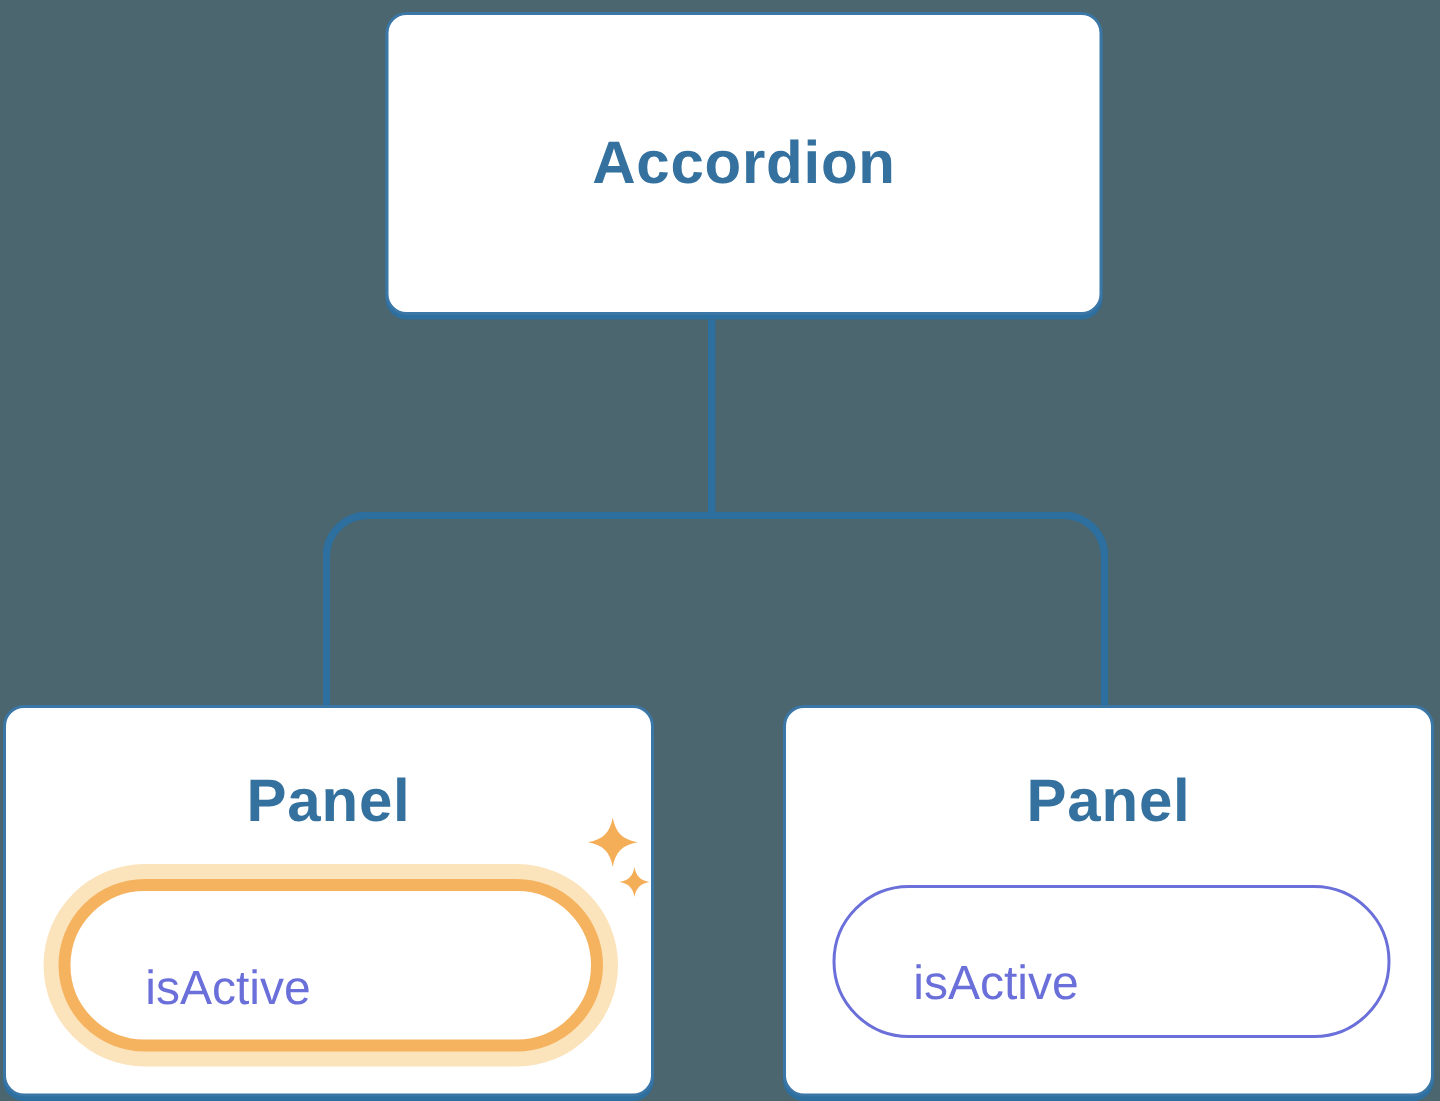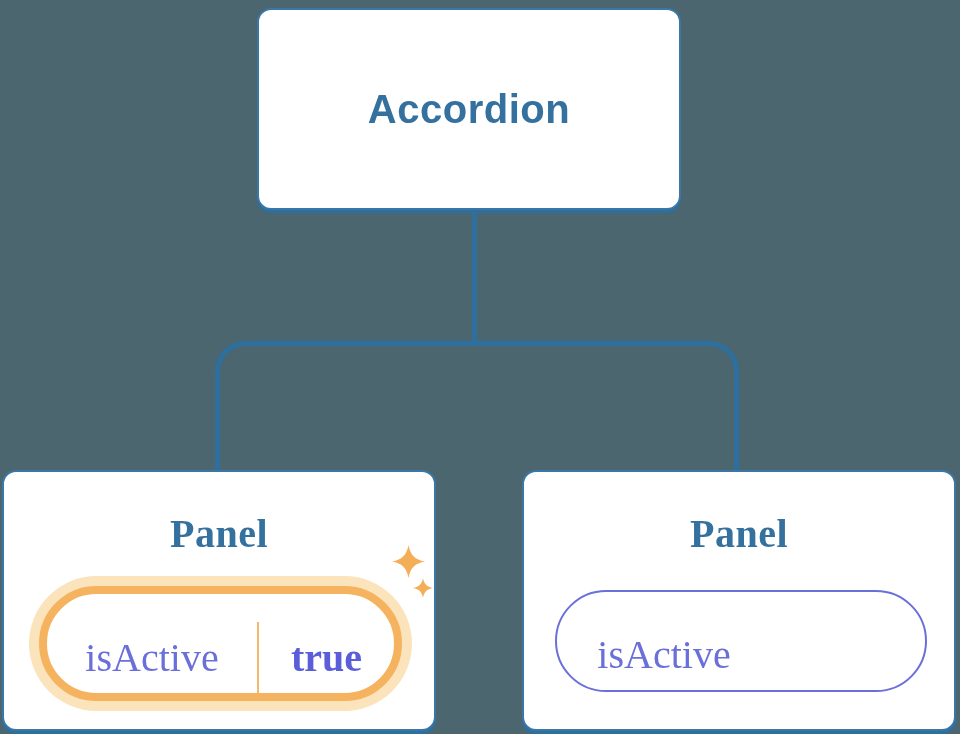--- a/index.html
+++ b/index.html
@@ -33,33 +33,33 @@
   
   .node {
     position: absolute;
     background: var(--node-fill);
     border: 2px solid var(--node-border);
     border-radius: 14px;
     box-shadow: 0 3px 0 var(--node-edge);
   }
   .node-accordion {
     left: 257px; top: 8px;
-    width: 424px; height: 202px;
+    width: 478px; height: 202px;
     display: flex; align-items: center; justify-content: center;
   }
   .node-title {
     color: var(--node-text);
     font-size: 40px;
     font-weight: 600;
     line-height: 1.1;
     letter-spacing: 0.5px;
   }
   .panel {
     top: 470px;
-    width: 434px; height: 261px; font-family: Liberation Serif, serif;
+    width: 434px; height: 261px;
   }
   .panel-left  { left: 2px; }
   .panel-right { left: 522px; }
   .panel-title {
     position: absolute;
     top: 40px; left: 0;
     width: 100%;
     text-align: center;
   }
   
@@ -96,21 +96,21 @@
   .pill-inactive {
     left: 31px; top: 118px;
     width: 372px; height: 102px;
     border: 2.5px solid var(--inactive-border);
   }
   .cell {
     display: flex;
     align-items: center;
     justify-content: center;
     color: var(--prop-text);
-    font-size: 40px;
+    font-size: 32px;
     line-height: 1;
     margin-top: 28px;
   }
   .pill-active   .cell-name { width: 210px; }
   .pill-inactive .cell-name { width: 214px; }
   .cell-value { flex: 1; }
   .pill-active .cell-value {
     border-left: 2px solid var(--active-divider);
     color: var(--prop-value-active);
     font-weight: 700;
@@ -137,21 +137,20 @@
   </div>
 
   <div class="stem"></div>
   <div class="branch"></div>
 
   <div class="node panel panel-left">
     <div class="node-title panel-title">Panel</div>
 
     <div class="pill pill-active">
       <div class="cell cell-name">isActive</div>
-      <div class="cell cell-value">true</div>
     </div>
 
     <svg class="sparkle sparkle-big" viewBox="0 0 100 100" aria-hidden="true">
       <path fill="currentColor" d="M50 0C55.5 30.5 69.5 44.5 100 50C69.5 55.5 55.5 69.5 50 100C44.5 69.5 30.5 55.5 0 50C30.5 44.5 44.5 30.5 50 0Z"></path>
     </svg>
     <svg class="sparkle sparkle-small" viewBox="0 0 100 100" aria-hidden="true">
       <path fill="currentColor" d="M50 0C55.5 30.5 69.5 44.5 100 50C69.5 55.5 55.5 69.5 50 100C44.5 69.5 30.5 55.5 0 50C30.5 44.5 44.5 30.5 50 0Z"></path>
     </svg>
   </div>
 

